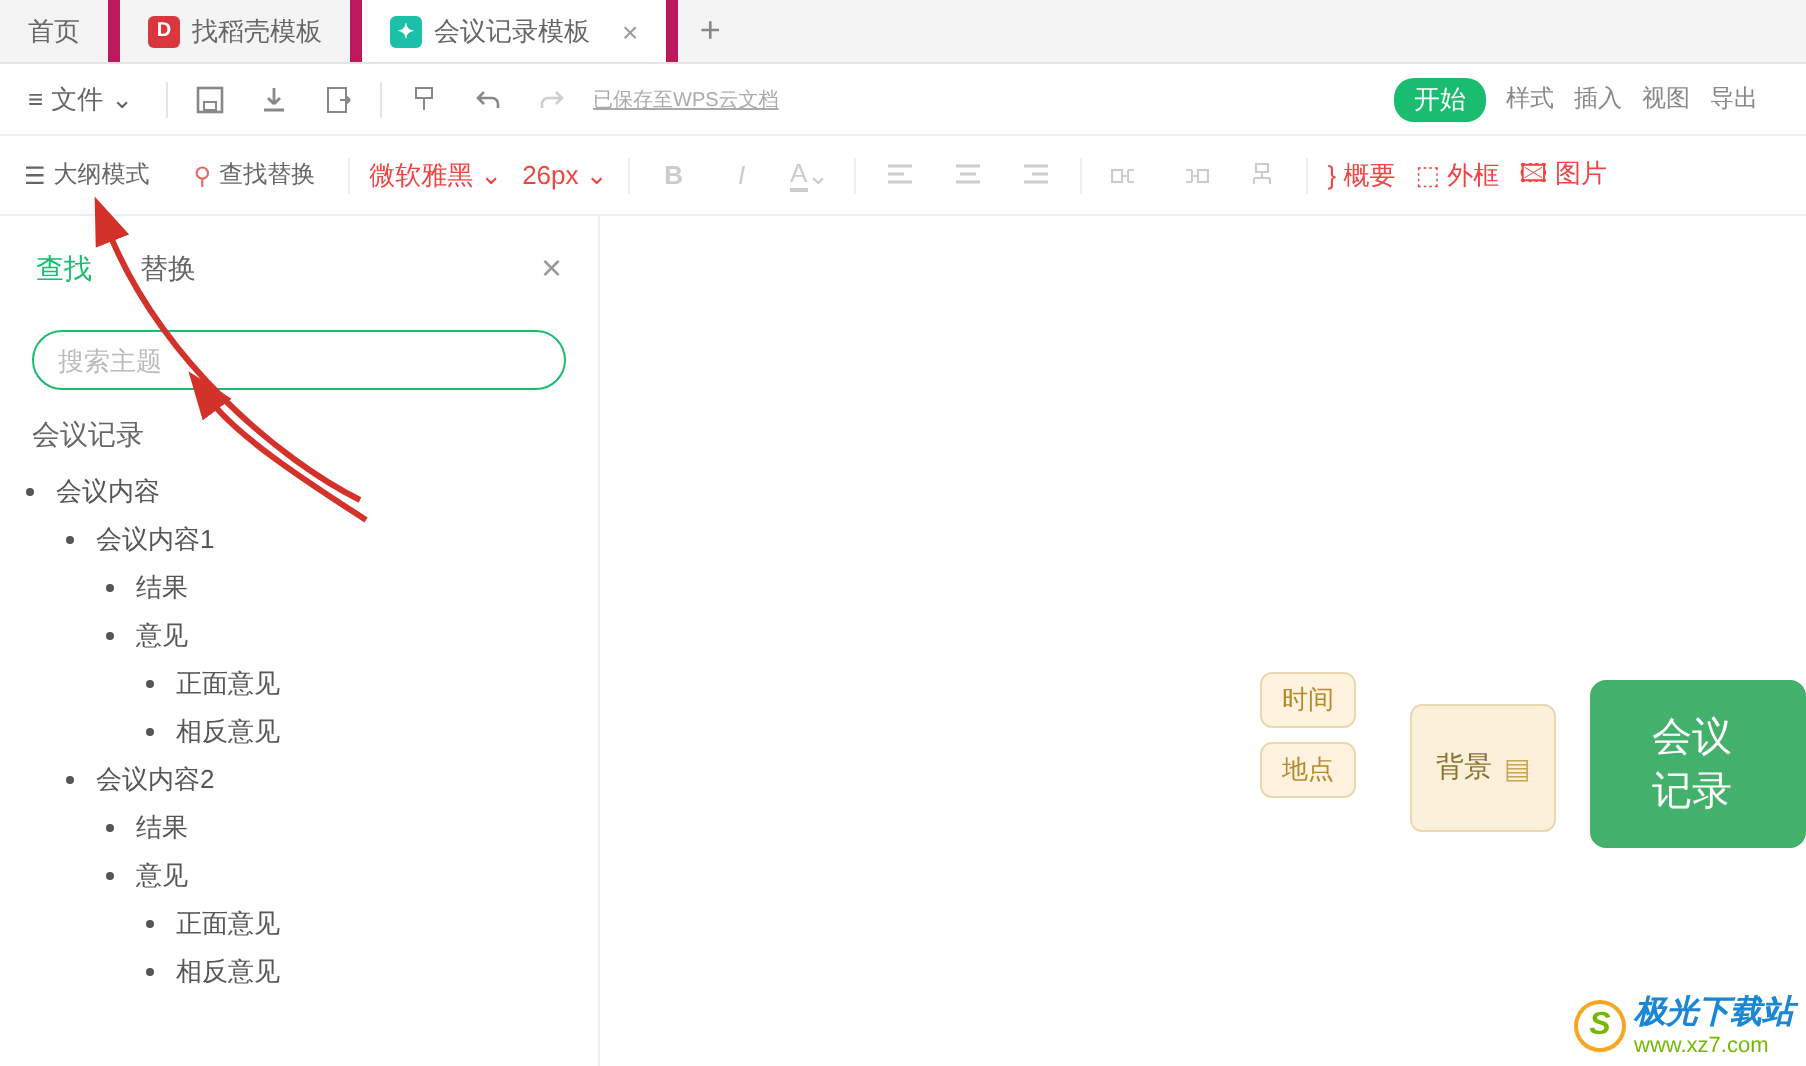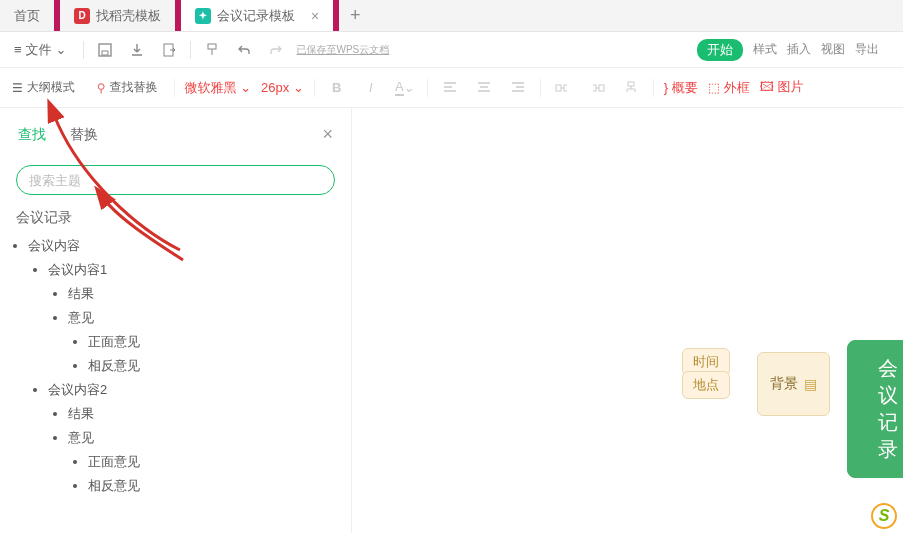--- a/index.html
+++ b/index.html
@@ -25,21 +25,21 @@
 
 
 .toolbar2 { height: 40px; display:flex; align-items:center; padding: 0 6px; gap: 10px; border-bottom: 1px solid #eee; }
 .tmode, .treplace { display:flex; align-items:center; gap:4px; padding:3px 6px; cursor:pointer; font-size:12px; color:#666;}
 .faint { color:#ef4444; }
 .iconbox { width:24px; height:24px; display:inline-flex; align-items:center; justify-content:center; color:#ccc; cursor:pointer; }
 .fmt-sep { width:1px; background:#eee; height:18px; }
 
 
 .main { display:flex; height: calc(533px - 32px - 36px - 40px); }
-.sidebar { width:352px; border-right:1px solid #eee; padding: 10px 14px; position:relative; }
+.sidebar { width:300px; border-right:1px solid #eee; padding: 10px 14px; position:relative; }
 .sb-tabs { display:flex; align-items:center; gap: 24px; padding:6px 4px 10px; }
 .sb-tab { font-size:14px; cursor:pointer; }
 .sb-tab.active { color:#1abc6f; }
 .sb-close { margin-left:auto; color:#999; font-size:18px; cursor:pointer; }
 .search { border:1px solid #1abc6f; border-radius:16px; height:30px; display:flex; align-items:center; padding:0 12px; margin:10px 2px 14px; }
 .search input { border:none; outline:none; width:100%; font-size:13px; background:transparent; }
 .root-title { font-size:14px; color:#666; margin: 4px 0 10px 2px; }
 .tree ul { list-style: disc; padding-left: 20px; }
 .tree > ul { padding-left: 14px; }
 .tree li { margin: 6px 0; color:#555; }
@@ -240,30 +240,34 @@
       <path d="M405 258 C 390 258 390 240 370 240" stroke="#e8d9b1" stroke-width="2" fill="none"></path>
       <path d="M405 258 C 390 258 390 275 370 275" stroke="#e8d9b1" stroke-width="2" fill="none"></path>
       <path d="M457 258 C 480 258 486 258 495 258" stroke="#d9cba0" stroke-width="2" fill="none"></path>
       <path d="M552 258 C 570 258 574 258 590 258" stroke="#78c88f" stroke-width="2" fill="none"></path>
       <path d="M730 248 C 790 230 780 200 820 197" stroke="#66c0e8" stroke-width="2" fill="none"></path>
       <path d="M730 270 C 800 300 765 396 820 398" stroke="#66c0e8" stroke-width="2" fill="none"></path>
       <path d="M870 197 L 903 197 M 903 150 L 903 245" stroke="#49a0de" stroke-width="2" fill="none"></path>
       <path d="M870 398 L 903 398 M 903 350 L 903 425" stroke="#49a0de" stroke-width="2" fill="none"></path>
     </svg>
 
-    <div class="node node-beige-sub" style="left:330px; top:228px;margin-top:12px;">时间</div>
+    <div class="node node-beige-sub" style="left:330px; top:228px;">时间</div>
     <div class="node node-beige-sub" style="left:330px; top:263px;">地点</div>
     <div class="node node-beige" style="left:405px; top:244px;">
       <span>背景</span>
       <span style="margin-left:6px; color:#caa549;">▤</span>
     </div>
     <div class="node node-green" style="left:495px; top:232px;">会议记录</div>
 
     <div class="watermark">
       <span class="wm-sw">S</span>
+      <div>
+        <span>极光下载站</span>
+        <small>www.xz7.com</small>
+      </div>
     </div>
   </div>
 </div>
 
 <svg class="annot" style="left:0; top:0;" width="903" height="533">
   <defs>
     <marker id="ah" markerWidth="10" markerHeight="10" refX="2" refY="3" orient="auto">
       <path d="M0,0 L0,6 L8,3 z" fill="#d3322b"></path>
     </marker>
   </defs>

